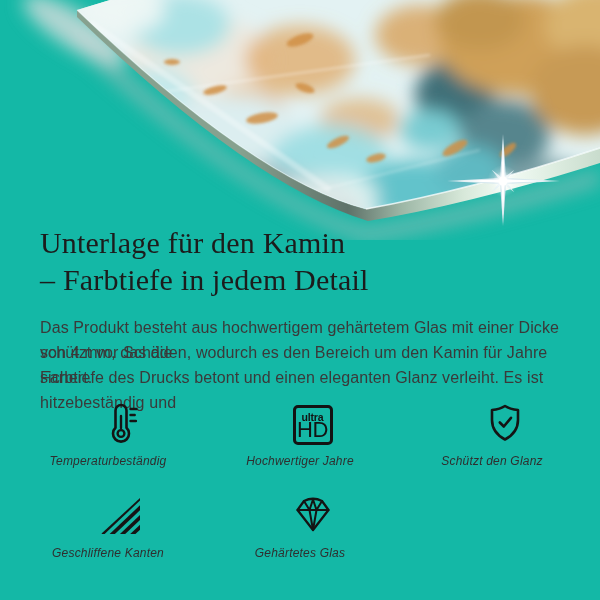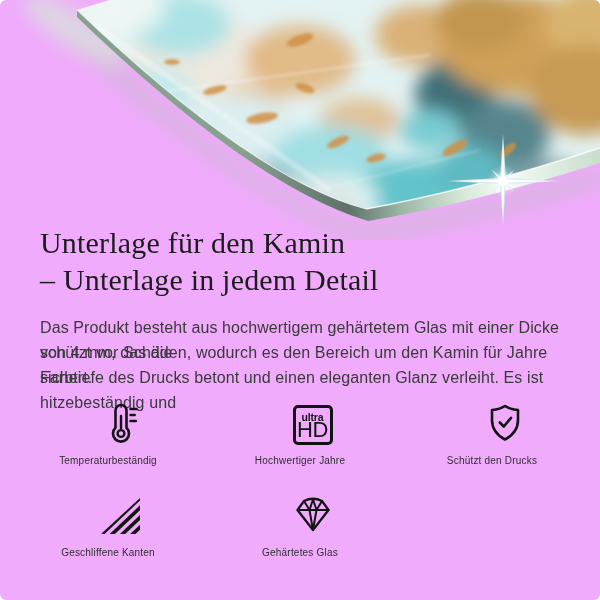--- a/index.html
+++ b/index.html
@@ -1,29 +1,29 @@
 <!DOCTYPE html>
 <html><head>
 <meta charset="utf-8">
 <style>
   html,body{margin:0;padding:0;background:#fff;}
-  .page{position:relative;width:600px;height:600px;background:#f0abfc;overflow:hidden;
-        font-family:"Liberation Sans","DejaVu Sans",sans-serif;border-radius:6px;}
+  .page{position:relative;width:600px;height:600px;background:#14b8a6;overflow:hidden;
+        font-family:"Liberation Sans","DejaVu Sans",sans-serif;}
   .hero{position:absolute;left:0;top:0;width:600px;height:240px;}
   .hero svg{display:block;}
   .content{position:absolute;left:40px;top:224px;width:522px;}
   h1.title{margin:0 0 17px 0;font-family:"Liberation Serif","DejaVu Serif",serif;
            font-weight:400;font-size:30px;line-height:37px;color:#1c1c1c;letter-spacing:.2px;}
   .desc{margin:0;}
   .desc .dline{display:block;height:25px;line-height:25px;font-size:16px;color:#3a3a3a;letter-spacing:.1px;}
   .features{position:absolute;left:12px;top:399px;width:576px;display:grid;
             grid-template-columns:1fr 1fr 1fr;row-gap:23px;justify-items:center;}
   .feature{display:flex;flex-direction:column;align-items:center;width:100%;}
   .icon-wrap{height:46px;display:flex;align-items:flex-end;justify-content:center;margin-bottom:9px;margin-left:25px;}
-  .feature .label{font-size:10px;color:#2f2f2f;letter-spacing:.2px;line-height:14px;}
+  .feature .label{font-size:12px;color:#2f2f2f;letter-spacing:.2px;line-height:14px;font-style:italic;}
   .uhd-box{width:34px;height:34px;border:3px solid #131313;border-radius:5px;
            display:flex;flex-direction:column;align-items:center;justify-content:center;}
   .uhd-top{font-size:10.5px;font-weight:bold;color:#131313;line-height:10px;letter-spacing:-.2px;}
   .uhd-bottom{font-size:22px;font-weight:normal;color:#131313;line-height:16px;letter-spacing:-.3px;}
   .ico{stroke:#141414;fill:none;stroke-linecap:round;stroke-linejoin:round;}
 </style>
 </head>
 <body>
 
 <div class="page">
@@ -127,21 +127,21 @@
         </g>
         <polygon points="-46,0 0,-1.8 47,0 0,1.8" fill="#ffffff"></polygon>
         <polygon points="0,-40 1.8,0 0,38 -1.8,0" fill="#ffffff"></polygon>
         <circle r="4.5" fill="#ffffff"></circle>
         <circle r="10" fill="url(#sparkGlow)"></circle>
       </g>
     </svg>
   </div>
 
   <div class="content">
-    <h1 class="title"><span>Unterlage für den Kamin</span><br><span>– Unterlage in jedem Detail</span></h1>
+    <h1 class="title"><span>Unterlage für den Kamin</span><br><span>– Farbtiefe in jedem Detail</span></h1>
     <p class="desc">
       <span class="dline">Das Produkt besteht aus hochwertigem gehärtetem Glas mit einer Dicke von 4 mm, das die</span>
       <span class="dline">schützt vor Schäden, wodurch es den Bereich um den Kamin für Jahre sichert.</span>
       <span class="dline">Farbtiefe des Drucks betont und einen eleganten Glanz verleiht. Es ist hitzebeständig und</span>
     </p>
   </div>
 
   <div class="features">
 
     <div class="feature">
@@ -166,21 +166,21 @@
       <div class="label">Hochwertiger Jahre</div>
     </div>
 
     <div class="feature">
       <div class="icon-wrap">
         <svg width="44" height="44" viewBox="0 0 44 44">
           <path class="ico" stroke-width="2.6" d="M22 5 C25 7 30 8.5 35 9 V19 C35 28.5 29.5 34.5 22 38.5 C14.5 34.5 9 28.5 9 19 V9 C14 8.5 19 7 22 5 Z"></path>
           <path class="ico" stroke-width="2.6" d="M16.8 21.5 L20.8 25.5 L28 16.8"></path>
         </svg>
       </div>
-      <div class="label">Schützt den Drucks</div>
+      <div class="label">Schützt den Glanz</div>
     </div>
 
     <div class="feature">
       <div class="icon-wrap">
         <svg width="44" height="42" viewBox="0 0 44 42">
           <defs>
               <clipPath id="triClip">
                 <polygon points="2,39 41,3 41,39"></polygon>
               </clipPath>
             </defs>

